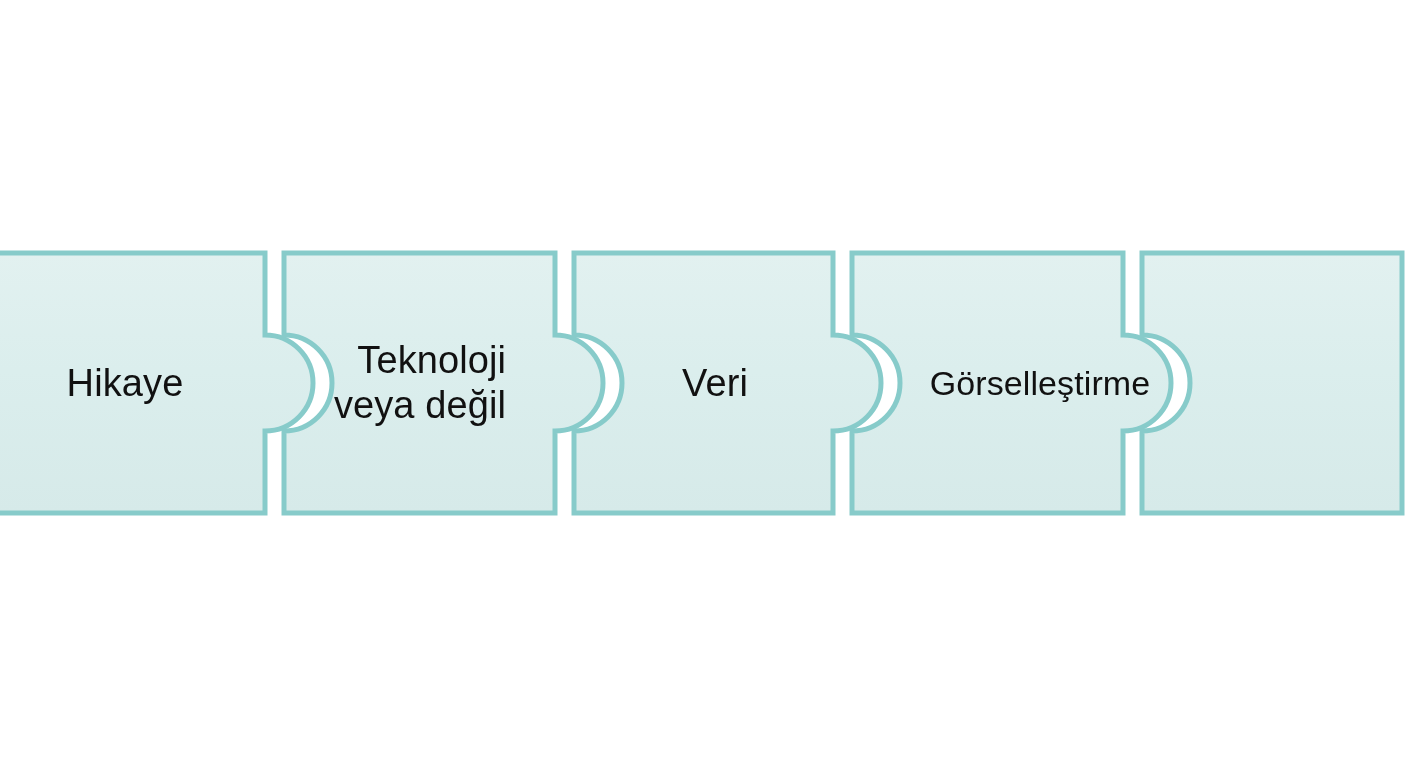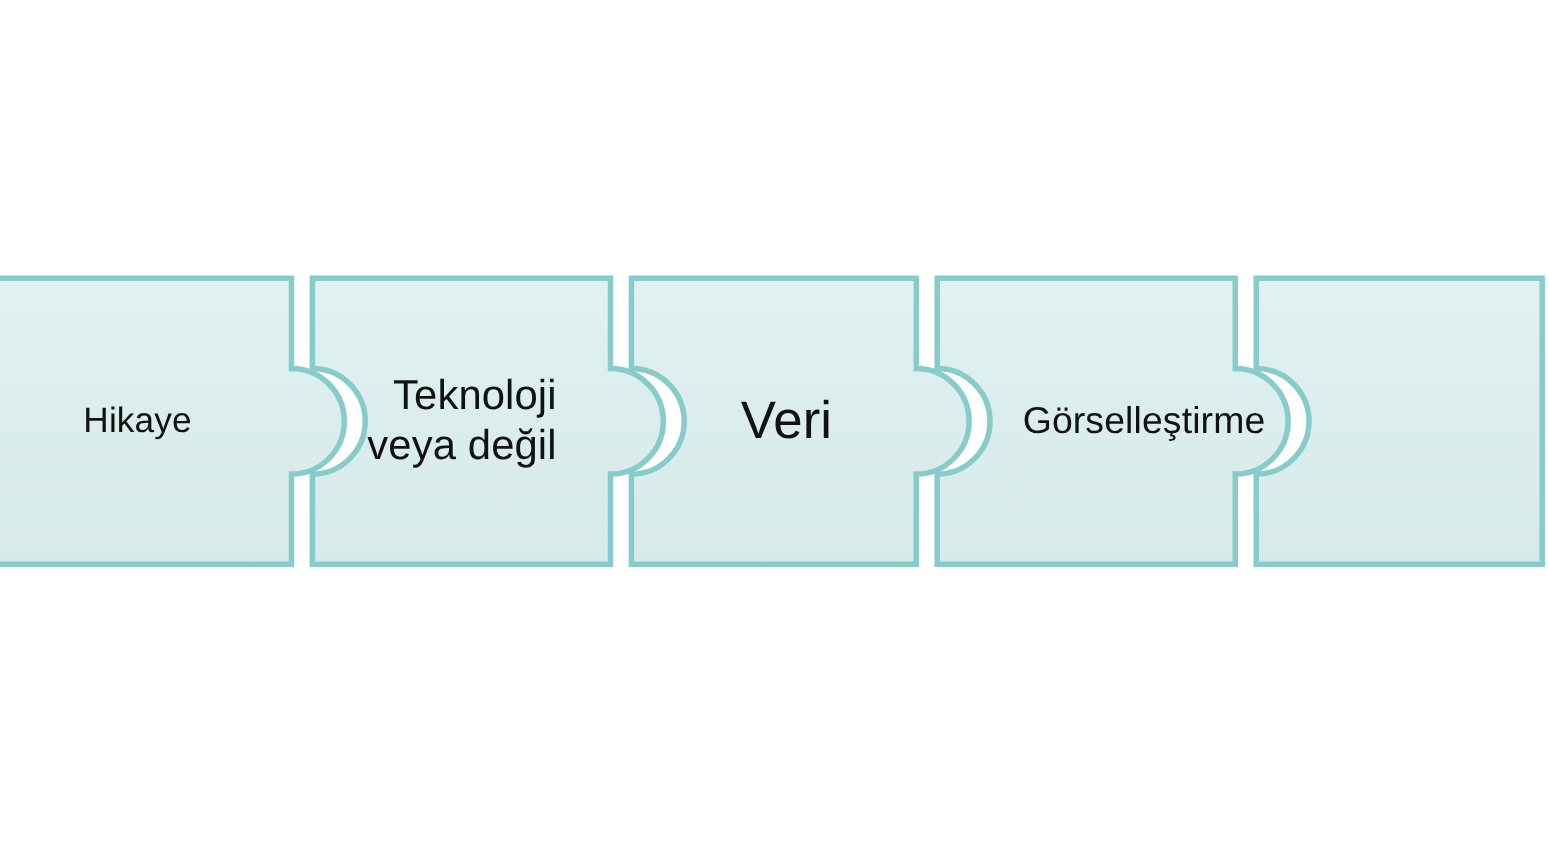--- a/index.html
+++ b/index.html
@@ -54,23 +54,23 @@
 
     <g id="pieces-group">
         <path d="M -6 253 L 265 253 L 265 335 A 48 48 0 1 1 265 431 L 265 513 L -6 513 L -6 253 Z" fill="url(#pieceGrad)" stroke="#87cbca" stroke-width="5" stroke-linejoin="miter"></path>
         <path d="M 284 253 L 555 253 L 555 335 A 48 48 0 1 1 555 431 L 555 513 L 284 513 L 284 431 A 48 48 0 1 0 284 335 L 284 253 Z" fill="url(#pieceGrad)" stroke="#87cbca" stroke-width="5" stroke-linejoin="miter"></path>
         <path d="M 574 253 L 833 253 L 833 335 A 48 48 0 1 1 833 431 L 833 513 L 574 513 L 574 431 A 48 48 0 1 0 574 335 L 574 253 Z" fill="url(#pieceGrad)" stroke="#87cbca" stroke-width="5" stroke-linejoin="miter"></path>
         <path d="M 852 253 L 1123 253 L 1123 335 A 48 48 0 1 1 1123 431 L 1123 513 L 852 513 L 852 431 A 48 48 0 1 0 852 335 L 852 253 Z" fill="url(#pieceGrad)" stroke="#87cbca" stroke-width="5" stroke-linejoin="miter"></path>
         <path d="M 1142 253 L 1402 253 L 1402 513 L 1142 513 L 1142 431 A 48 48 0 1 0 1142 335 L 1142 253 Z" fill="url(#pieceGrad)" stroke="#87cbca" stroke-width="5" stroke-linejoin="miter"></path>
       </g>
   </svg>
 
-  <div class="piece-label" style="left:0px; top:253px; width:250px; height:260px; font-size:32px;">Hikaye</div>
+  <div class="piece-label" style="left:0px; top:253px; width:250px; height:260px; font-size:38px;">Hikaye</div>
 
   <div class="piece-label" style="left:300px; top:253px; width:240px; height:260px; font-size:38px;text-align:right;">Teknoloji
 veya değil</div>
 
-  <div class="piece-label" style="left:600px; top:253px; width:230px; height:260px; font-size:48px;">Veri</div>
+  <div class="piece-label" style="left:600px; top:253px; width:230px; height:260px; font-size:38px;">Veri</div>
 
   <div class="piece-label" style="left:890px; top:253px; width:300px; height:260px; font-size:34px;">Görselleştirme</div>
 
 
 </div>
 
 </body></html>

